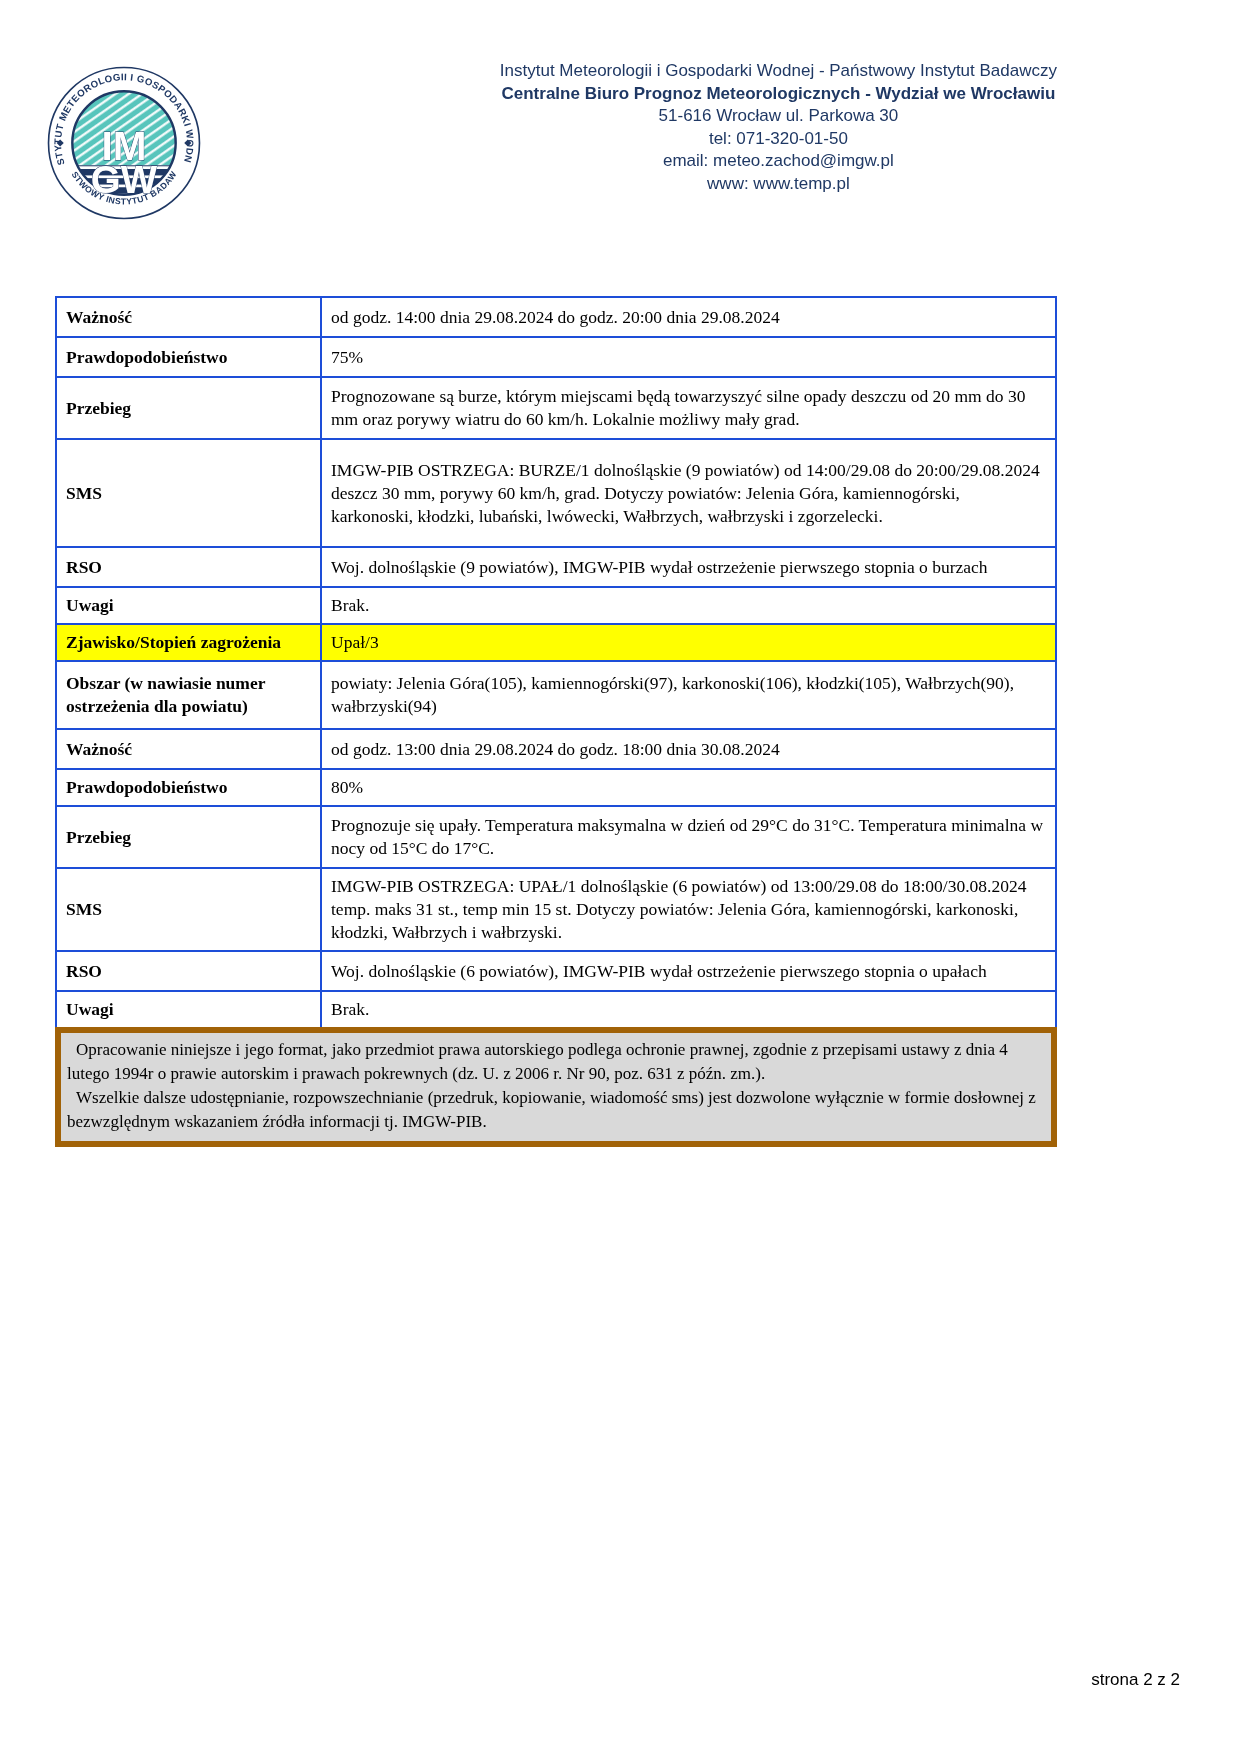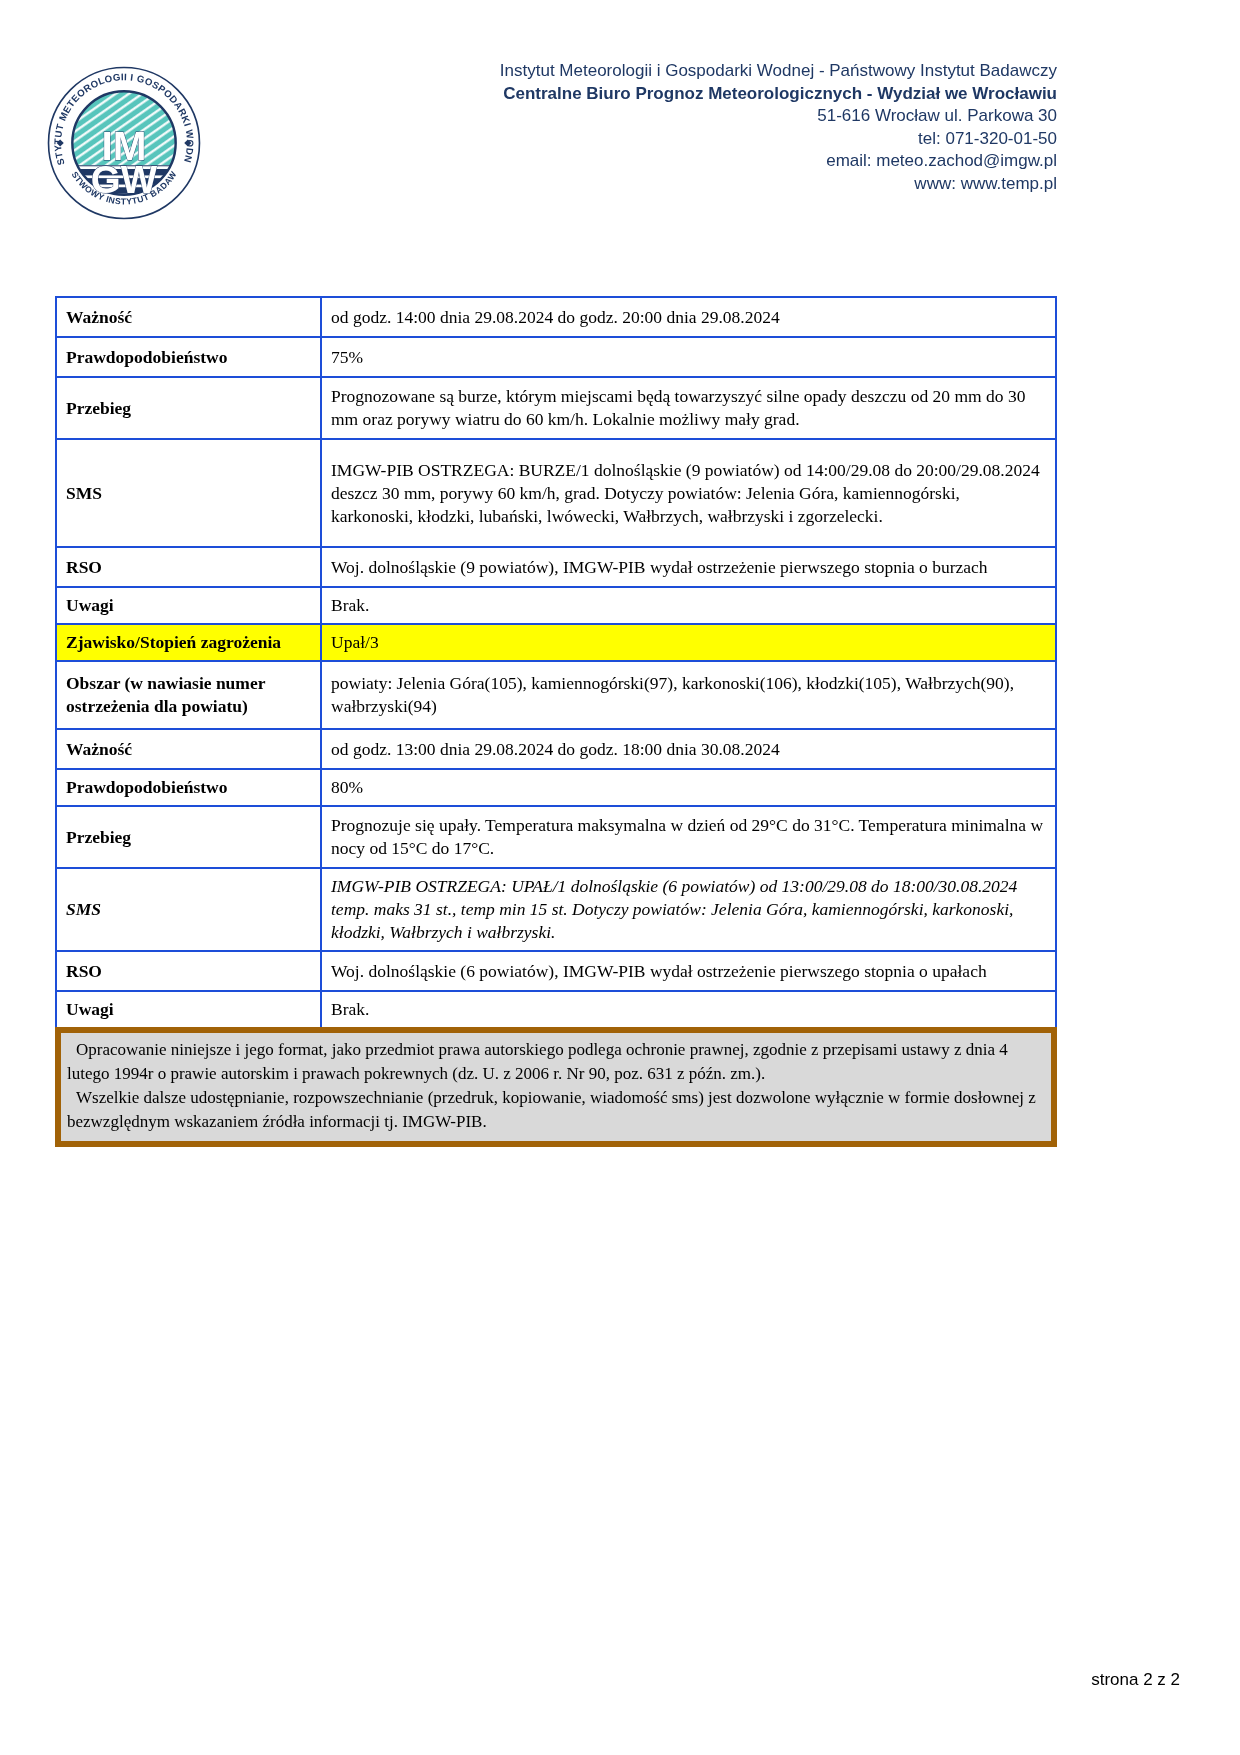--- a/index.html
+++ b/index.html
@@ -11,40 +11,40 @@
   .logo-wrap{position:absolute;left:47px;top:66px;width:154px;height:154px;}
   .logo-svg{width:154px;height:154px;display:block;}
   .teal-fill{fill:#57c5bc;}
   .navy-fill{fill:#1f3864;}
   .logo-initials{
     font-family:"Liberation Sans", sans-serif;font-weight:bold;fill:#ffffff;
     paint-order:stroke;stroke:#1f3864;stroke-width:.8px;
   }
   .logo-arc{font-family:"Liberation Sans", sans-serif;font-weight:bold;fill:#1f3864;letter-spacing:.4px;}
   .org-block{
-    position:absolute;top:60px;right:183px;text-align:right;
+    position:absolute;top:60px;right:183px;text-align:center;
     color:#1f3864;font-family:"Liberation Sans", sans-serif;
     font-size:17px;line-height:22.5px;white-space:nowrap;
   }
   .org-block .bold{font-weight:bold;}
   
   .main{position:absolute;left:55px;top:296px;width:1002px;}
   table.warn{
     border-collapse:collapse;width:100%;
     font-family:"Liberation Serif", serif;font-size:17.5px;line-height:23px;
   }
   table.warn td{
     border:2px solid #1d4ed8;vertical-align:middle;
     padding:6px 10px 6px 9px;height:36px;box-sizing:border-box;
   }
   table.warn td.lbl{width:265px;font-weight:bold;}
   tr.h40>td{height:40px;}
   tr.h62>td{height:62px;}
   tr.h70>td{height:68px;}
-  tr.h86>td{height:72px;font-style:italic;}
+  tr.h86>td{height:72px;}
   tr.h108>td{height:108px;}
   tr.highlight>td{background:#ffff00;}
   
   .copyright{
     margin-top:-2px;background:#d9d9d9;border:6px solid #a16207;
     padding:5px 8px 7px 6px;font-size:17px;line-height:24px;box-sizing:border-box;
   }
   .copyright p{margin:0;text-indent:9px;}
   
   .page-num{

